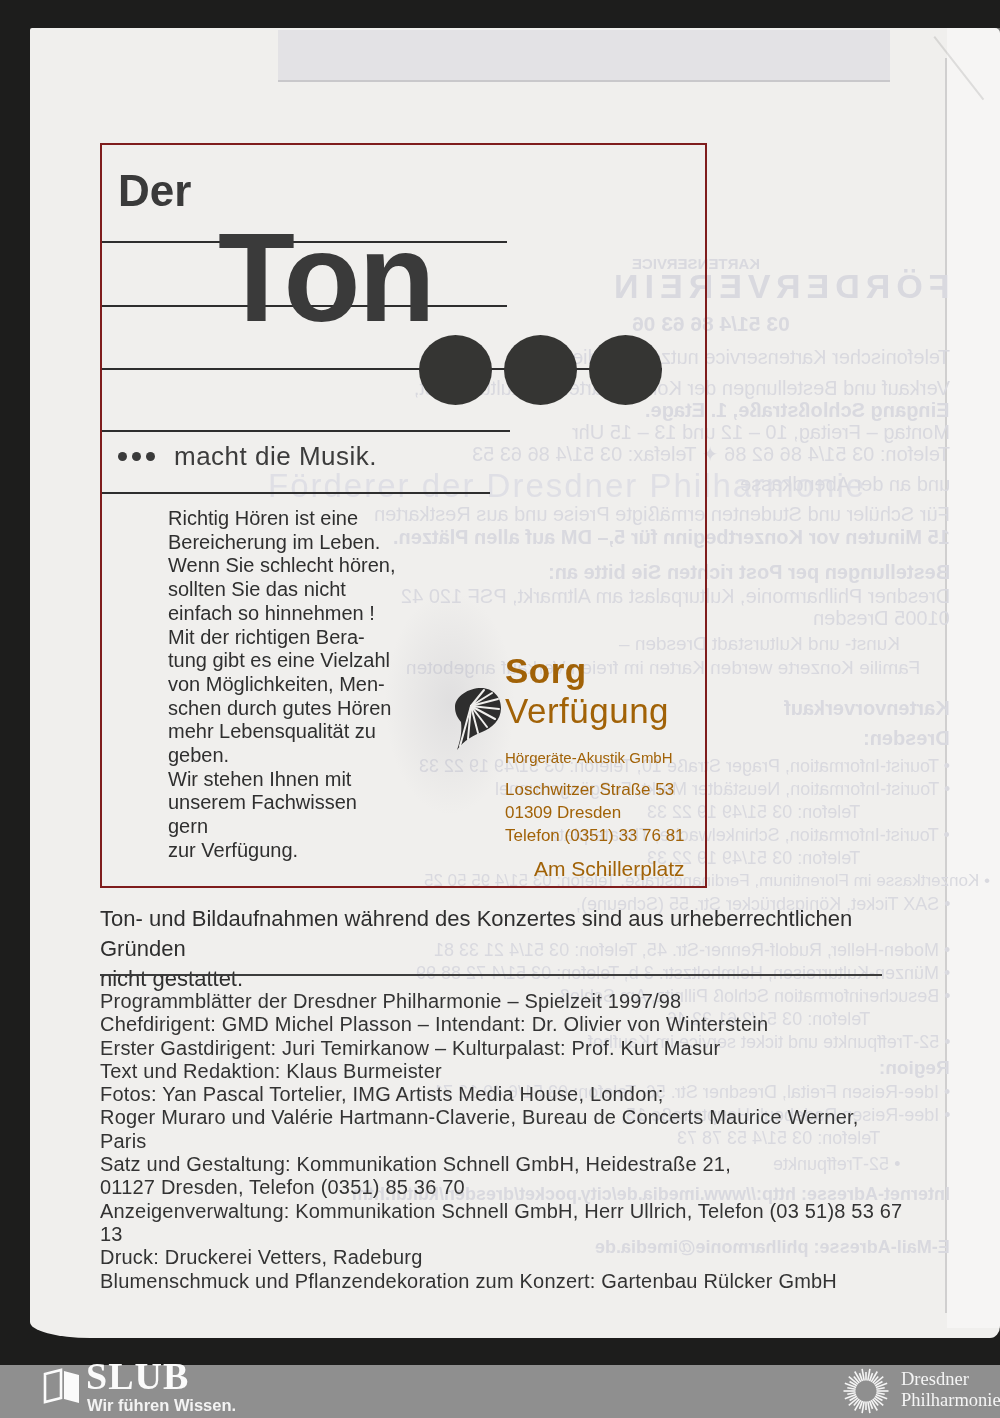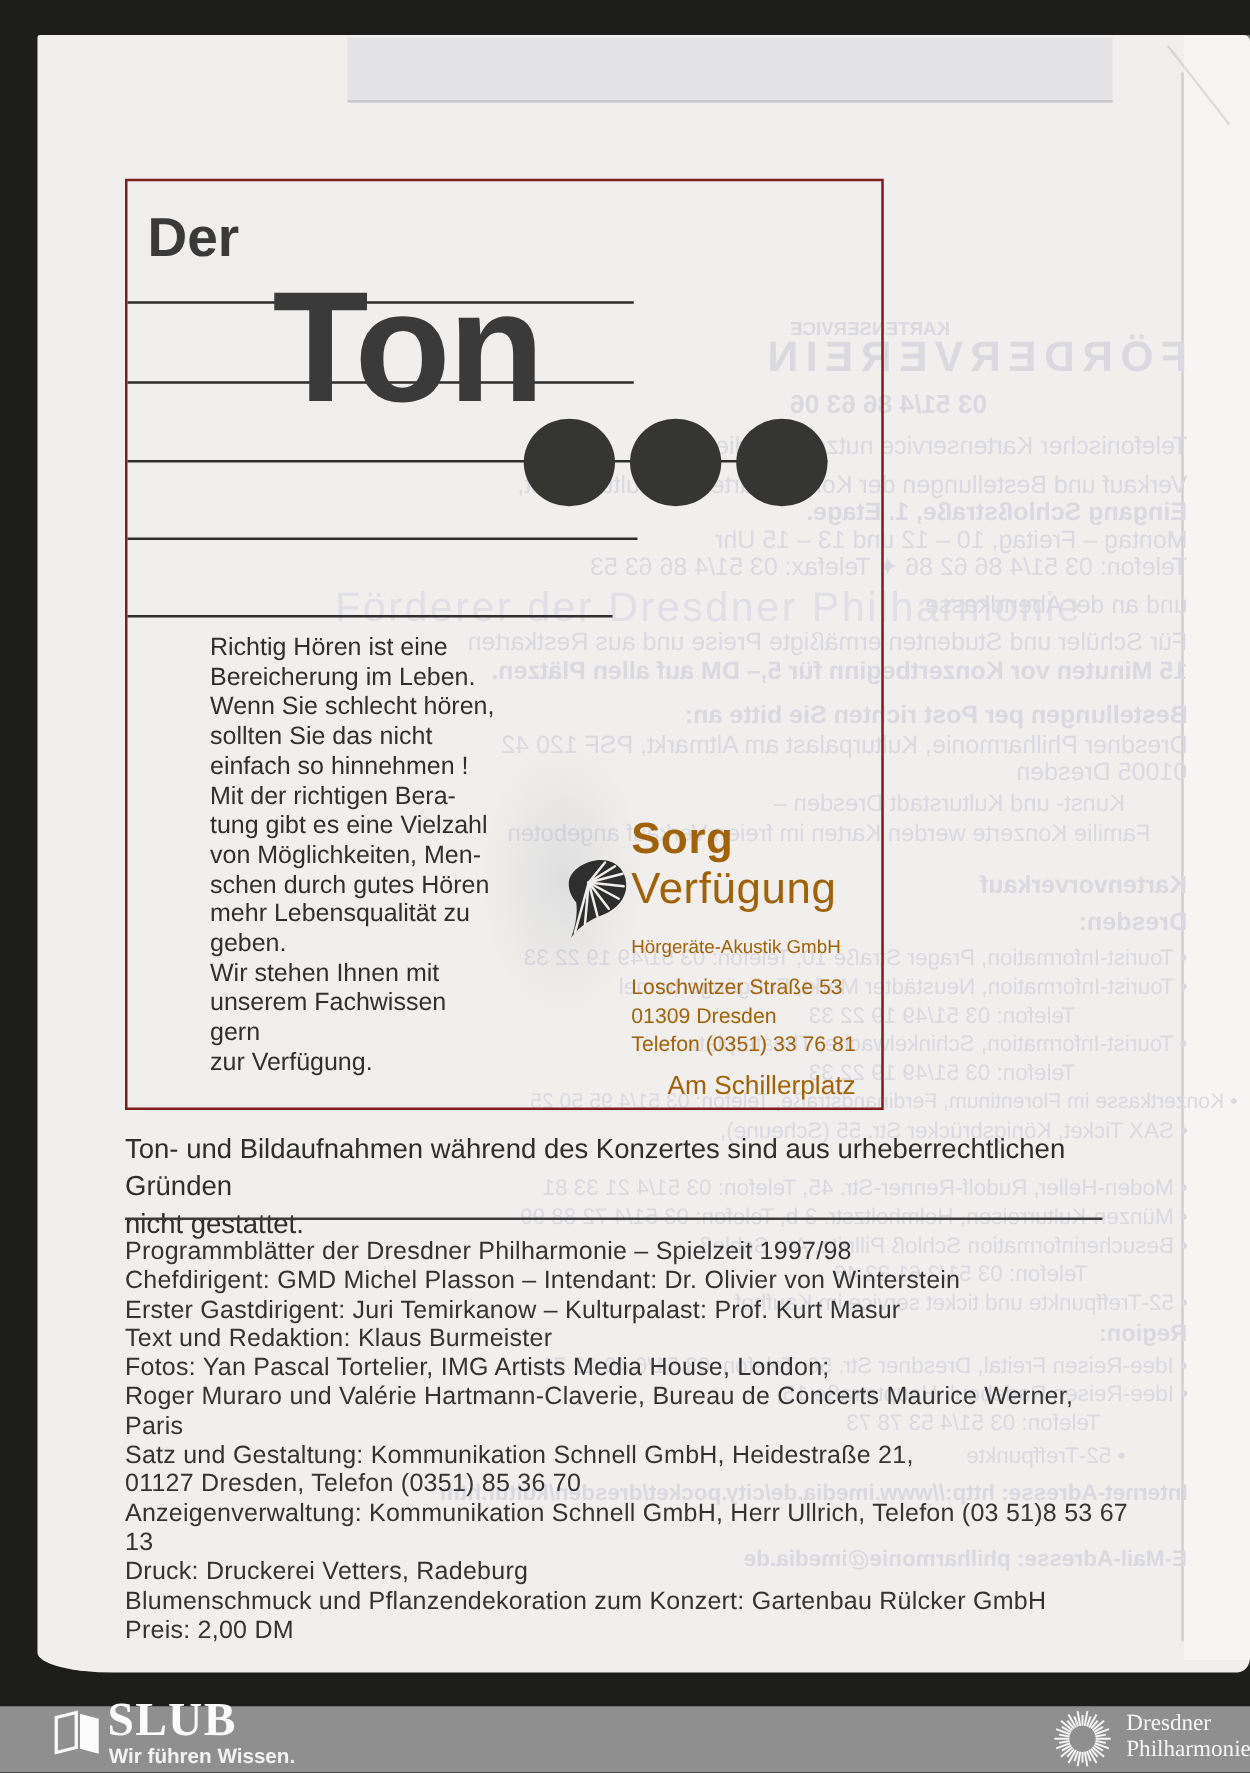--- a/index.html
+++ b/index.html
@@ -111,20 +111,26 @@
       <div class="staff-line" style="top:96px;width:405px;"></div>
       <div class="staff-line" style="top:160px;width:405px;"></div>
       <div class="staff-line" style="top:223px;width:560px;"></div>
       <div class="staff-line" style="top:285px;width:408px;"></div>
       <div class="staff-line" style="top:347px;width:388px;"></div>
       <div id="brand-ton">Ton</div>
       <div class="note-dot" style="left:317px;"></div>
       <div class="note-dot" style="left:402px;"></div>
       <div class="note-dot" style="left:487px;"></div>
 
+      <div class="tagline-row">
+        <span class="mini-dot"></span>
+        <span class="mini-dot"></span>
+        <span class="mini-dot"></span>
+        <span class="tagline-text">macht die Musik.</span>
+      </div>
 
       <div id="ad-paragraph">Richtig Hören ist eine
 Bereicherung im Leben.
 Wenn Sie schlecht hören,
 sollten Sie das nicht
 einfach so hinnehmen !
 Mit der richtigen Bera-
 tung gibt es eine Vielzahl
 von Möglichkeiten, Men-
 schen durch gutes Hören
@@ -168,21 +174,20 @@
         <div>Chefdirigent: GMD Michel Plasson – Intendant: Dr. Olivier von Winterstein</div>
         <div>Erster Gastdirigent: Juri Temirkanow – Kulturpalast: Prof. Kurt Masur</div>
         <div>Text und Redaktion: Klaus Burmeister</div>
         <div>Fotos: Yan Pascal Tortelier, IMG Artists Media House, London;</div>
         <div>Roger Muraro und Valérie Hartmann-Claverie, Bureau de Concerts Maurice Werner, Paris</div>
         <div>Satz und Gestaltung: Kommunikation Schnell GmbH, Heidestraße 21,</div>
         <div>01127 Dresden, Telefon (0351) 85 36 70</div>
         <div>Anzeigenverwaltung: Kommunikation Schnell GmbH, Herr Ullrich, Telefon (03 51)8 53 67 13</div>
         <div>Druck: Druckerei Vetters, Radeburg</div>
         <div>Blumenschmuck und Pflanzendekoration zum Konzert: Gartenbau Rülcker GmbH</div>
-        <div>Preis: 2,00 DM</div>
       </div>
   </div>
 
   <div id="footer-bar"></div>
 
   <svg id="slub-icon" width="40" height="38" viewBox="0 0 40 38">
     <path d="M3 7 L19 3 L19 31 L3 35 Z" fill="none" stroke="#fbfbfb" stroke-width="2.6"></path>
     <path d="M22 4 L37 8 L37 36 L22 32 Z" fill="#fbfbfb"></path>
   </svg>
   <div id="slub-name">SLUB</div>

